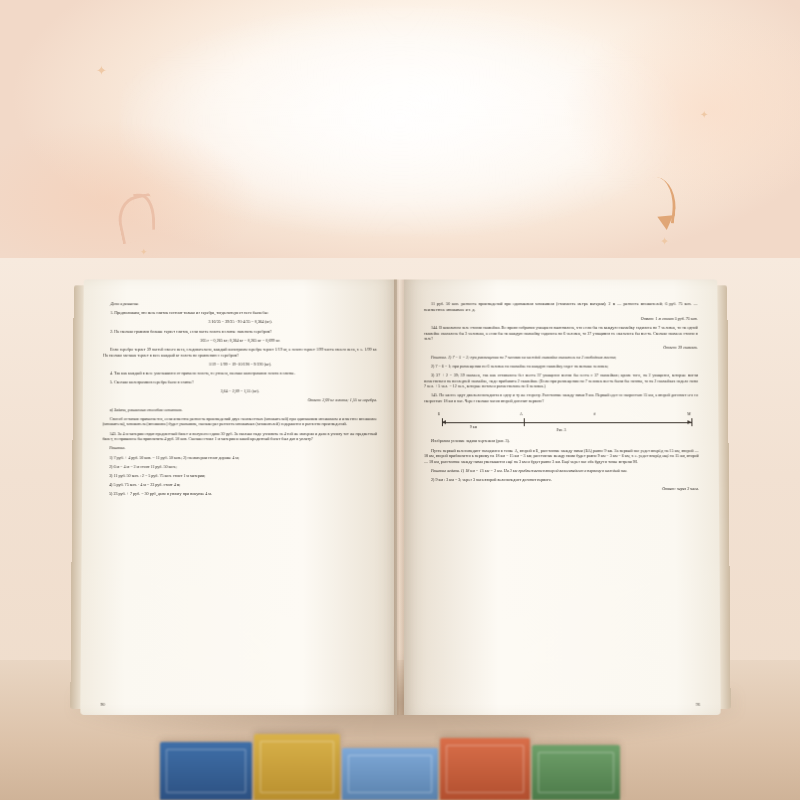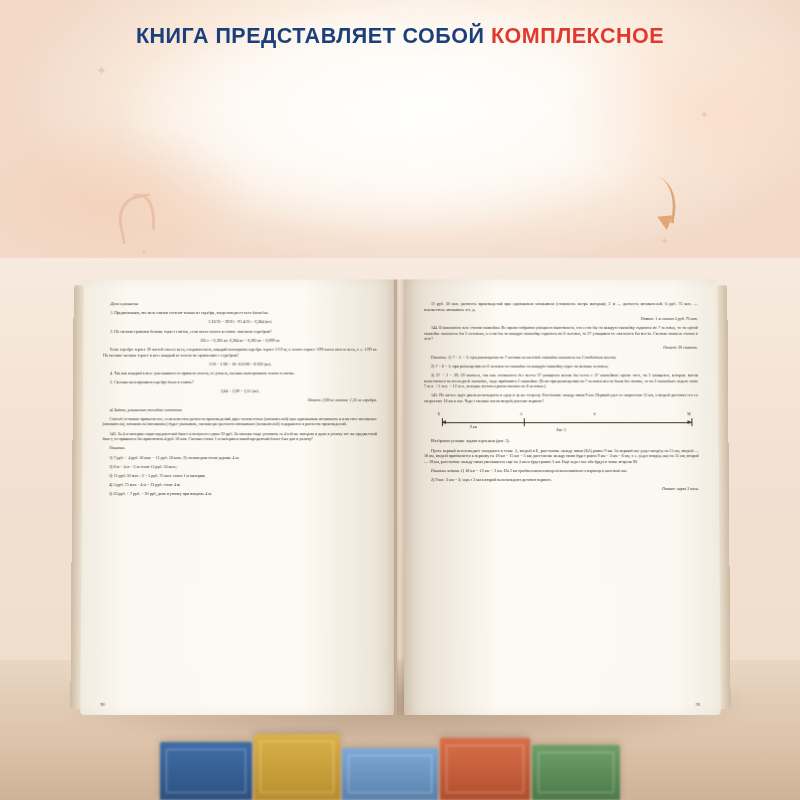--- a/index.html
+++ b/index.html
@@ -304,21 +304,20 @@
     <div class="wash1"></div>
     <div class="wash2"></div>
     <div class="wash3"></div>
 
     <div class="star s1">✦</div>
     <div class="star s2">✦</div>
     <div class="star s3">✦</div>
     <div class="star s4">✦</div>
 
     <div class="banner-text" id="banner-text">
-        <span class="ln"><span>Книга представляет собой </span><span class="hl">комплексное</span></span>
       </div>
 
     <div class="swoosh-left"></div>
     <div class="arrow-right">
       <div class="shaft"></div>
       <div class="head"></div>
     </div>
   </div>
 
   <div class="book-area">

